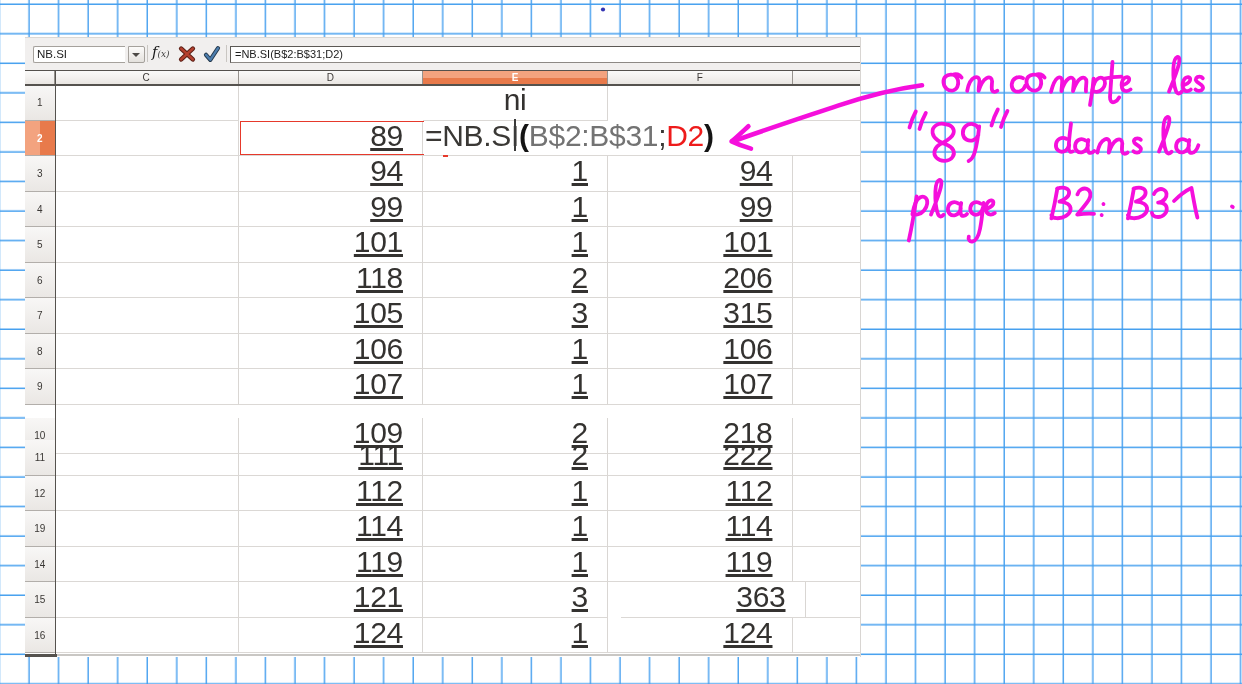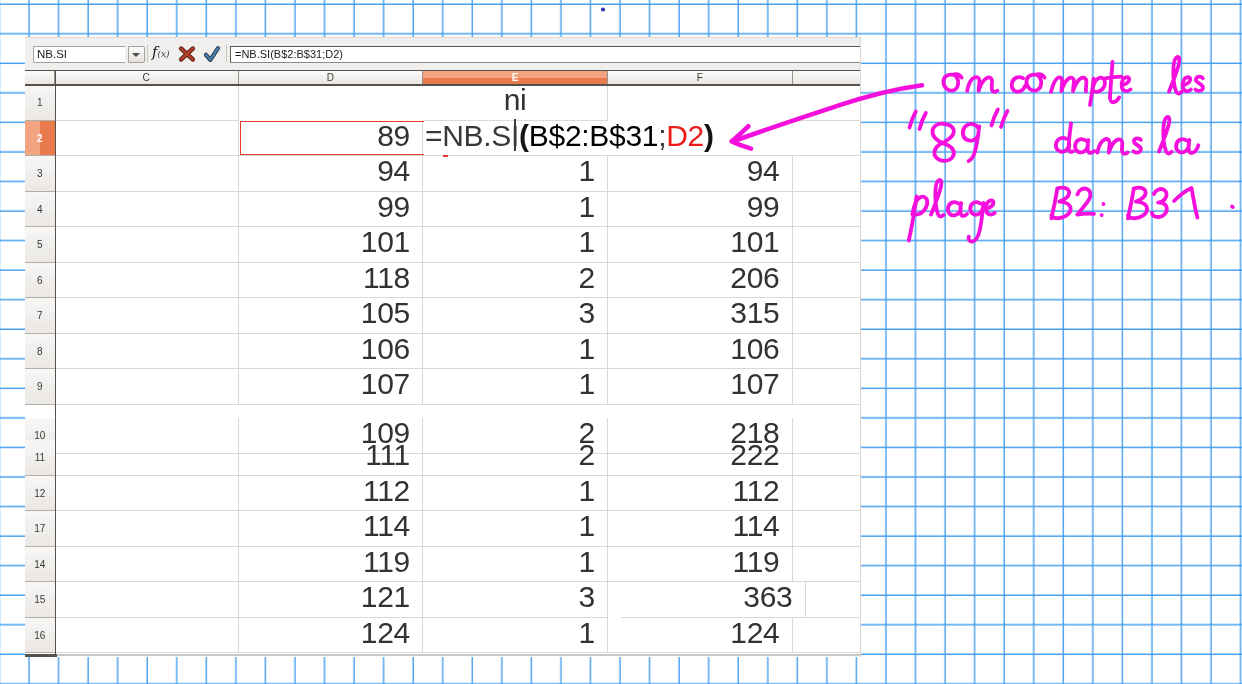--- a/index.html
+++ b/index.html
@@ -42,41 +42,41 @@
   .col-h.active{background:linear-gradient(180deg,#f3a37f 0%,#f3a37f 52%,#e87a4b 52%,#e87a4b 100%);
     color:#ffffff;font-weight:bold;}
   .hdr-bottom-line{position:absolute;left:0;top:46.2px;width:836px;height:1.5px;background:#55524e;z-index:5;}
 
   
   .grid{position:absolute;left:0;top:47px;width:836px;height:568px;}
   .row{position:absolute;left:0;width:836px;height:35.5px;}
   .cell{position:absolute;top:0;height:35.5px;box-sizing:border-box;
     border-right:1px solid #d9d6d3;border-bottom:1px solid #dbd8d5;
     font-size:30px;color:#343230;letter-spacing:-0.3px;}
-  .cell.num{text-align:right;padding-right:12px;line-height:30px;}
+  .cell.num{text-align:right;padding-right:19px;line-height:30px;text-decoration:underline;}
   .cell.ctr{text-align:center;line-height:30px;}
   .row-h{position:absolute;left:0;top:0;width:29.7px;height:35.5px;box-sizing:border-box;
     background:linear-gradient(180deg,#f8f7f6,#eae7e4);border-bottom:1px solid #b2aeaa;
     text-align:center;font-size:10px;color:#3a3734;line-height:35px;}
   .row-h.active{background:linear-gradient(90deg,#f3a37f 0%,#f3a37f 48.5%,#e87a4b 48.5%,#e87a4b 100%);
     color:#ffffff;font-weight:bold;}
   .rowhdr-vline{position:absolute;left:29.7px;top:32.9px;width:1.4px;height:586.6px;background:#55524e;z-index:5;}
   .sheet-footer-dark{position:absolute;left:0;top:616.2px;width:31.5px;height:2.4px;background:#55524e;z-index:5;}
   .sheet-footer-light{position:absolute;left:31.5px;top:616.4px;width:804.5px;height:1.3px;background:#c9c7c4;z-index:5;}
 
   
   .ref-box-d2{position:absolute;left:214.6px;top:82.6px;width:206.6px;height:34.2px;
     border:1.3px solid #e6392b;box-sizing:border-box;z-index:6;}
   .ref-box-d2 .hndl{position:absolute;right:-2.8px;bottom:-2.8px;width:4.6px;height:4.6px;background:#e6392b;}
   .edit-overlay{position:absolute;left:399px;top:82.5px;width:436px;height:34.5px;background:#ffffff;
     z-index:6;font-size:30px;letter-spacing:-0.3px;line-height:30.5px;white-space:nowrap;padding-left:1px;
     box-sizing:border-box;}
   .seg-func{color:#3a3835;}
   .seg-paren{color:#141414;font-weight:bold;}
-  .seg-range{color:#000000;}
+  .seg-range{color:#737373;}
   .seg-sep{color:#3a3835;}
   .seg-ref{color:#ee1b1b;}
   .seg-cursor{position:relative;}
   .seg-cursor::after{content:"";position:absolute;left:2.6px;top:0.5px;bottom:0.5px;width:2.8px;background:#3a3a3a;}
 </style>
 </head>
 <body>
 
 <svg class="paper" width="1242" height="684">
   <defs>
@@ -213,21 +213,21 @@
       </div>
       <div class="row" style="top: 390.5px;">
         <div class="row-h">12</div>
         <div class="cell " style="left: 29.7px; width: 183.9px;"></div>
         <div class="cell num" style="left: 213.6px; width: 184.4px;">112</div>
         <div class="cell num" style="left: 398px; width: 185px;">1</div>
         <div class="cell num" style="left: 583px; width: 184.5px;">112</div>
         <div class="cell " style="left: 767.5px; width: 68.5px; border-right: none;"></div>
       </div>
       <div class="row" style="top: 426px;">
-        <div class="row-h">17</div>
+        <div class="row-h">19</div>
         <div class="cell " style="left: 29.7px; width: 183.9px;"></div>
         <div class="cell num" style="left: 213.6px; width: 184.4px;">114</div>
         <div class="cell num" style="left: 398px; width: 185px;">1</div>
         <div class="cell num" style="left: 583px; width: 184.5px;">114</div>
         <div class="cell " style="left: 767.5px; width: 68.5px; border-right: none;"></div>
       </div>
       <div class="row" style="top: 461.5px;">
         <div class="row-h">14</div>
         <div class="cell " style="left: 29.7px; width: 183.9px;"></div>
         <div class="cell num" style="left: 213.6px; width: 184.4px;">119</div>

